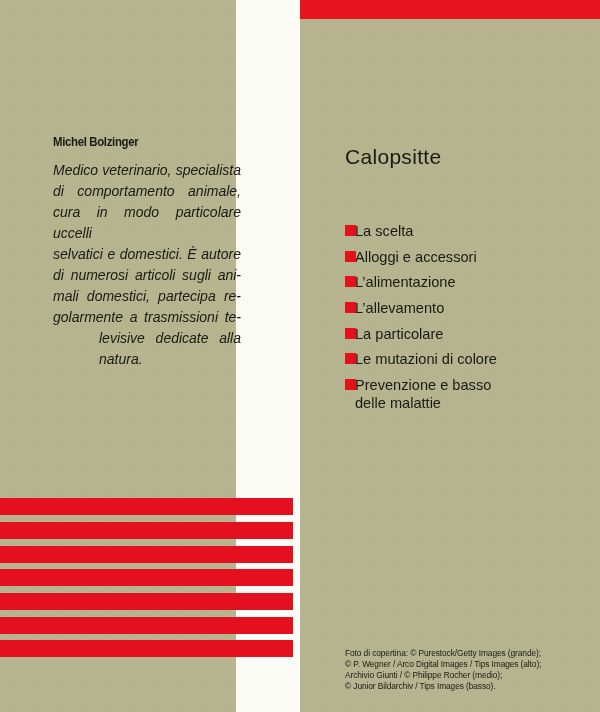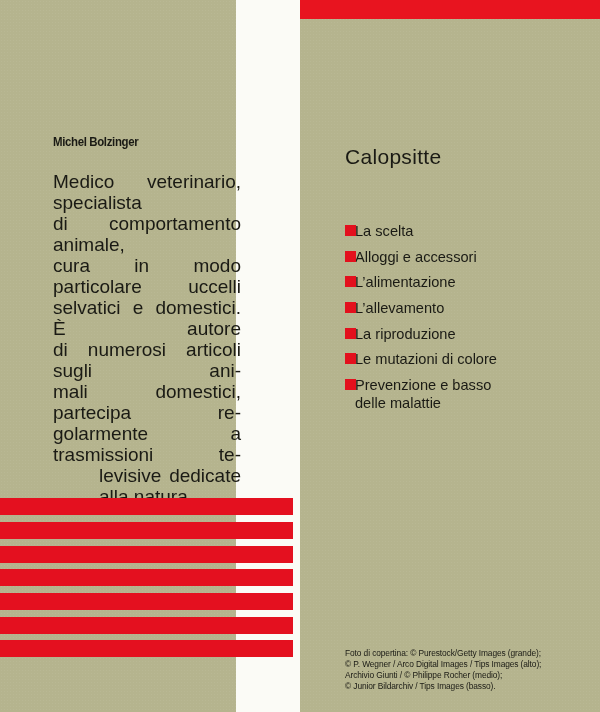--- a/index.html
+++ b/index.html
@@ -18,23 +18,24 @@
     #left-panel { left: 0; width: 236px; }
     #right-panel { left: 300px; width: 300px; }
 
     .author-name {
       position: absolute; left: 53px; top: 134px;
       font-size: 13px; font-weight: bold; letter-spacing: -0.4px;
       transform: scaleX(0.88); transform-origin: left top;
       white-space: nowrap;
     }
     .author-bio {
-      position: absolute; left: 53px; top: 171px; width: 188px;
-      font-size: 19px; line-height: 21px; text-align: justify;
+      position: absolute; left: 53px; top: 160px; width: 188px;
+      font-size: 14px; line-height: 21px; text-align: justify;
       margin: 0;
+      font-style: italic;
     }
     .author-bio span { display: block; text-align-last: justify; }
     .author-bio span.last { text-align-last: left; margin-left: 46px; }
 
     .stripes { position: absolute; left: 0; top: 498px; width: 293px; }
     .stripe {
       position: absolute; left: 0; width: 293px; height: 17px;
       background: #e4101f;
     }
 
@@ -106,21 +107,21 @@
     <li>
       <span class="bullet"></span>
       <span>L’alimentazione</span>
     </li>
     <li>
       <span class="bullet"></span>
       <span>L’allevamento</span>
     </li>
     <li>
       <span class="bullet"></span>
-      <span>La riproduzione</span>
+      <span>La particolare</span>
     </li>
     <li>
       <span class="bullet"></span>
       <span>Le mutazioni di colore</span>
     </li>
     <li>
       <span class="bullet"></span>
       <span>Prevenzione e basso</span><br>
       <span>delle malattie</span>
     </li>

